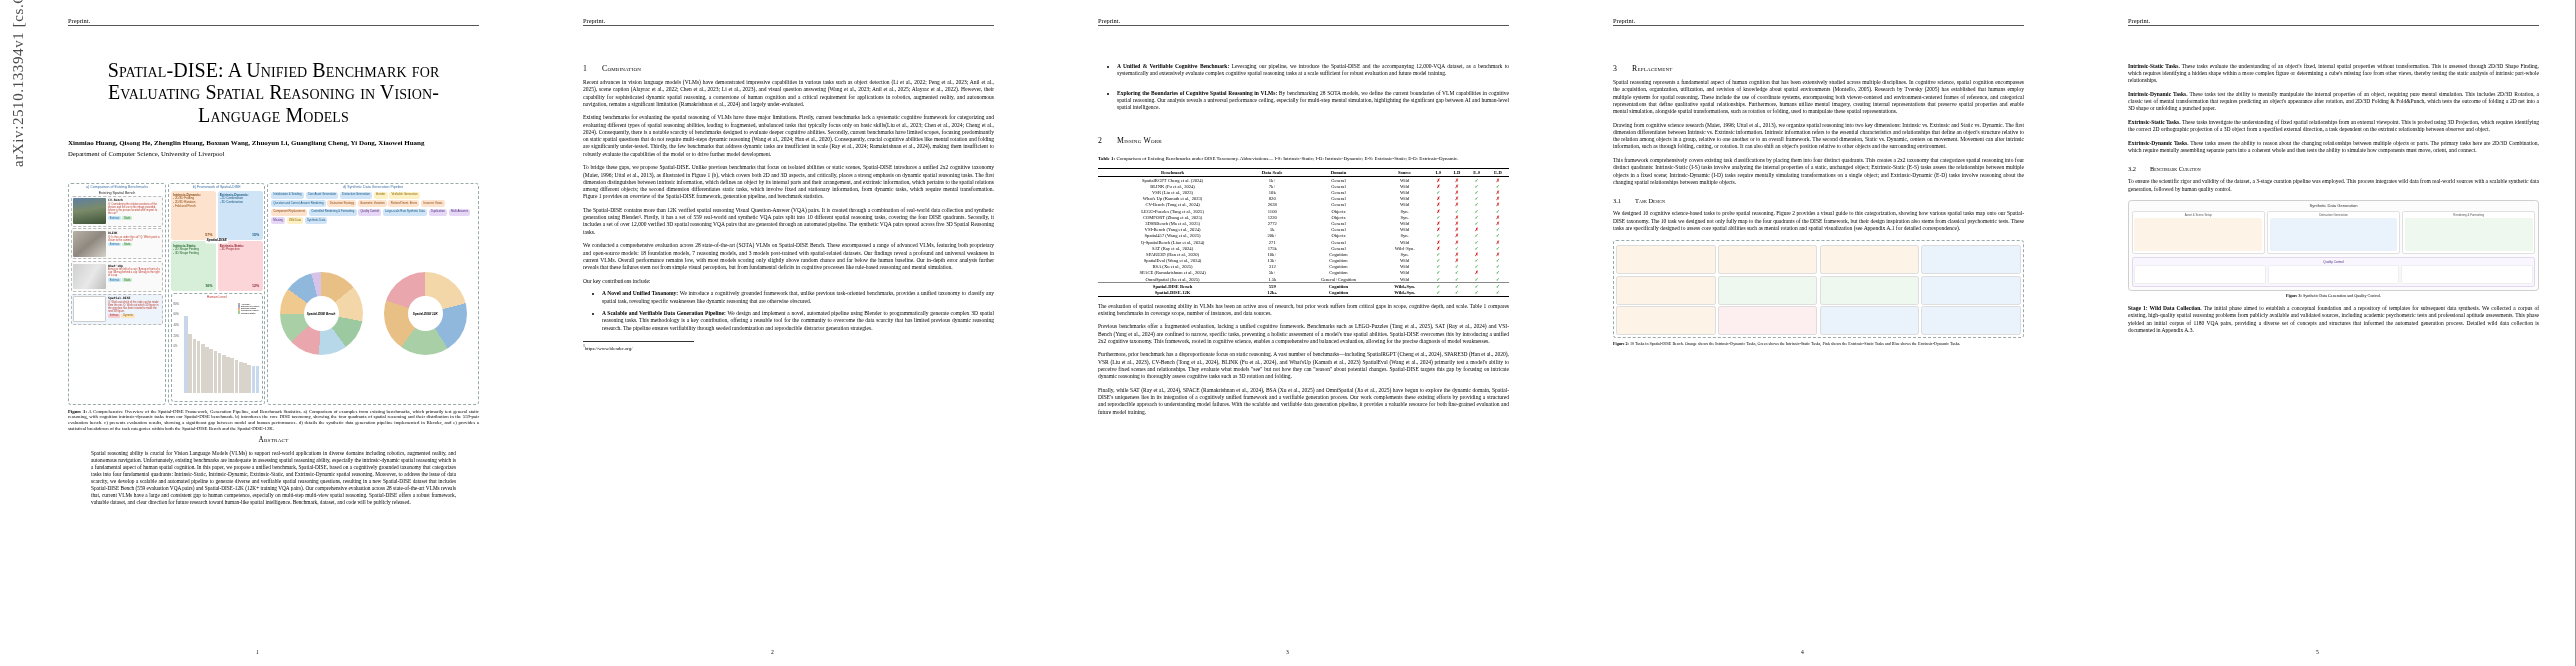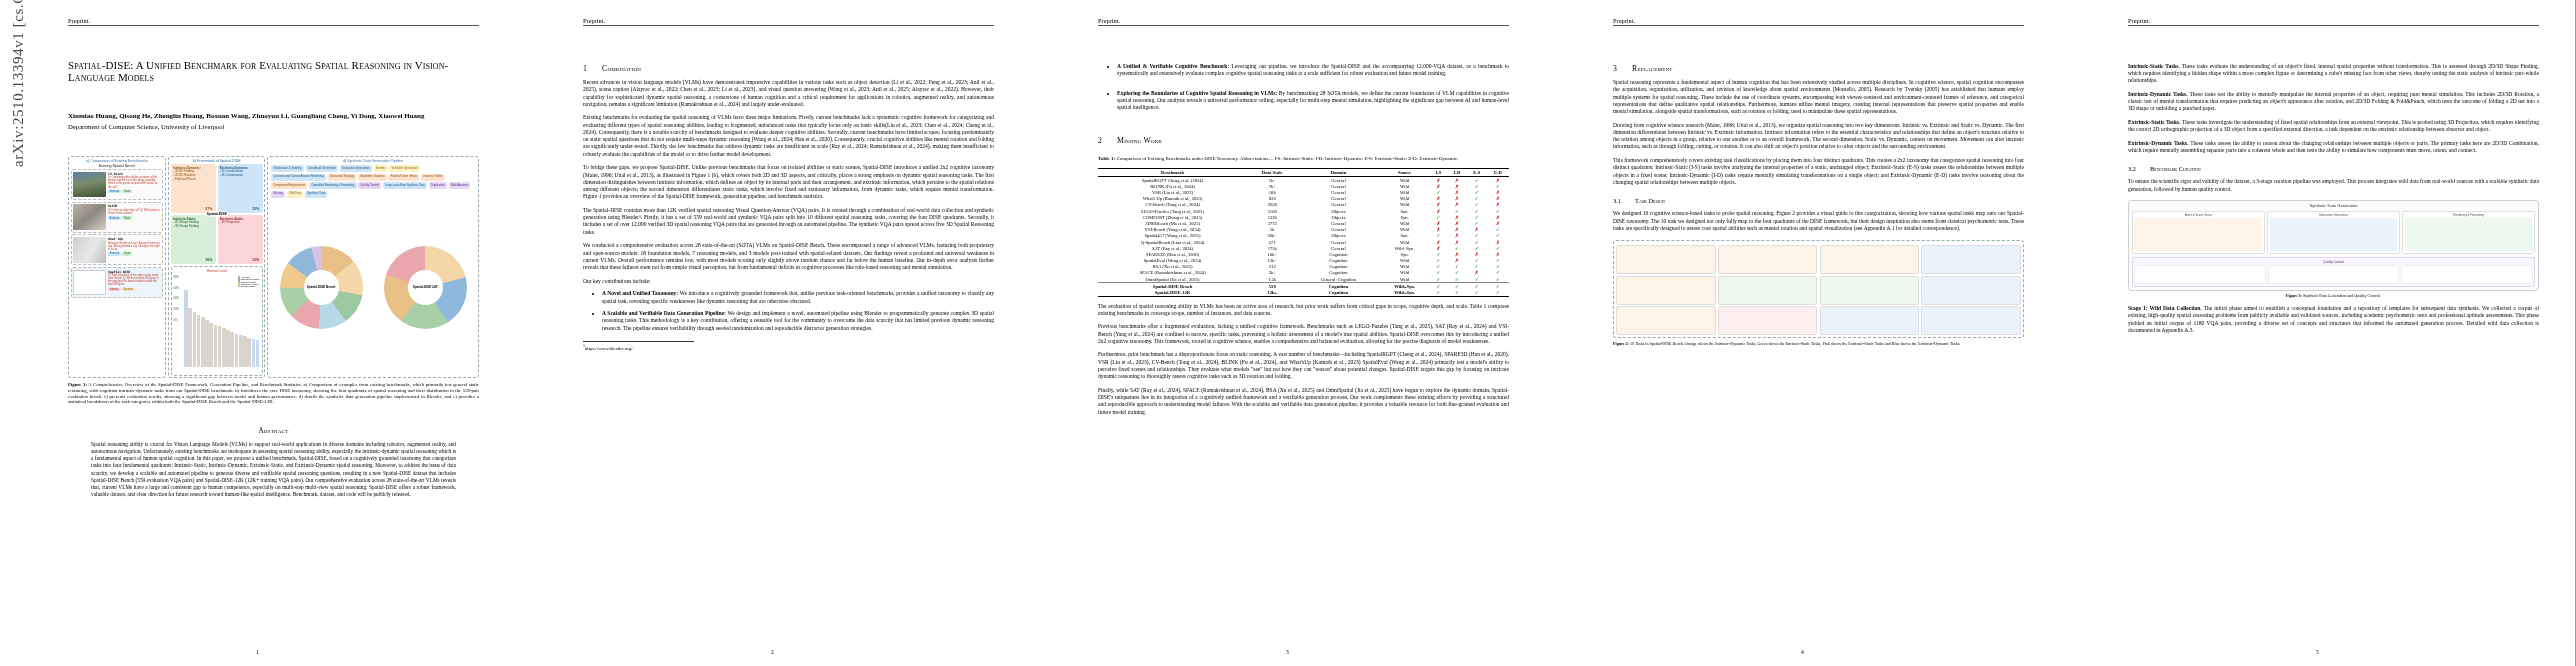--- a/index.html
+++ b/index.html
@@ -16,32 +16,32 @@
     font-family:"Liberation Serif", serif; font-size:15px; color:#4b4b4b;
     white-space:nowrap; letter-spacing:0.6px;
   }
 
   .page-inner { position:absolute; left:68px; top:16.7px; width:411px; height:634px; }
 
   .hdr { font-size:6.4px; color:#000; font-family:"Liberation Serif", serif; }
   .hdr-rule { border-bottom:0.7px solid #555; margin-top:1.1px; margin-bottom:0; width:100%; }
 
   .title {
-    margin-top:33px; font-size:11px; line-height:1.12; font-family:"Liberation Serif", serif;
-    font-variant:small-caps; letter-spacing:0.1px; color:#000;
+    margin-top:33px; font-size:20px; line-height:1.12; font-family:"Liberation Serif", serif;
+    font-variant:small-caps; letter-spacing:0.1px; color:#000;text-align:center;
   }
-  .authors { margin-top:29px; font-size:7px; font-weight:bold; line-height:1.42; color:#000; }
+  .authors { margin-top:13px; font-size:7px; font-weight:bold; line-height:1.42; color:#000; }
   .affil { font-size:6.7px; font-weight:normal; line-height:1.4; color:#000; }
 
   .fig1 { margin-top:24.5px; width:411px; height:222px; position:relative; }
 
   .cap { margin-top:3.9px; font-size:4.8px; line-height:1.2; text-align:justify; color:#000; }
   .cap b { font-weight:bold; }
 
-  .abs-head { margin-top:22px; text-align:center; font-size:7.2px; font-variant:small-caps; letter-spacing:0.3px;}
+  .abs-head { margin-top:4px; text-align:center; font-size:7.2px; font-variant:small-caps; letter-spacing:0.3px;}
   .abs-body { margin:6.1px 23px 0 23px; font-size:5.3px; line-height:1.34; text-align:justify; }
 
   .pgno { position:absolute; bottom:12.2px; left:0; width:100%; text-align:center; font-size:5.6px; }
 
   h2.sec { font-size:7.8px; font-variant:small-caps; margin:38px 0 0 0; font-weight:normal; letter-spacing:0.2px;}
   h2.sec .num { display:inline-block; width:19px; font-variant:normal; }
   h3.sub { font-size:6.4px; font-variant:small-caps; margin:11px 0 0 0; font-weight:normal; }
   h3.sub .num { display:inline-block; width:22px; font-variant:normal; }
 
   p.body { font-size:5.5px; line-height:1.33; text-align:justify; margin:6.1px 0 0 0; color:#000; }

